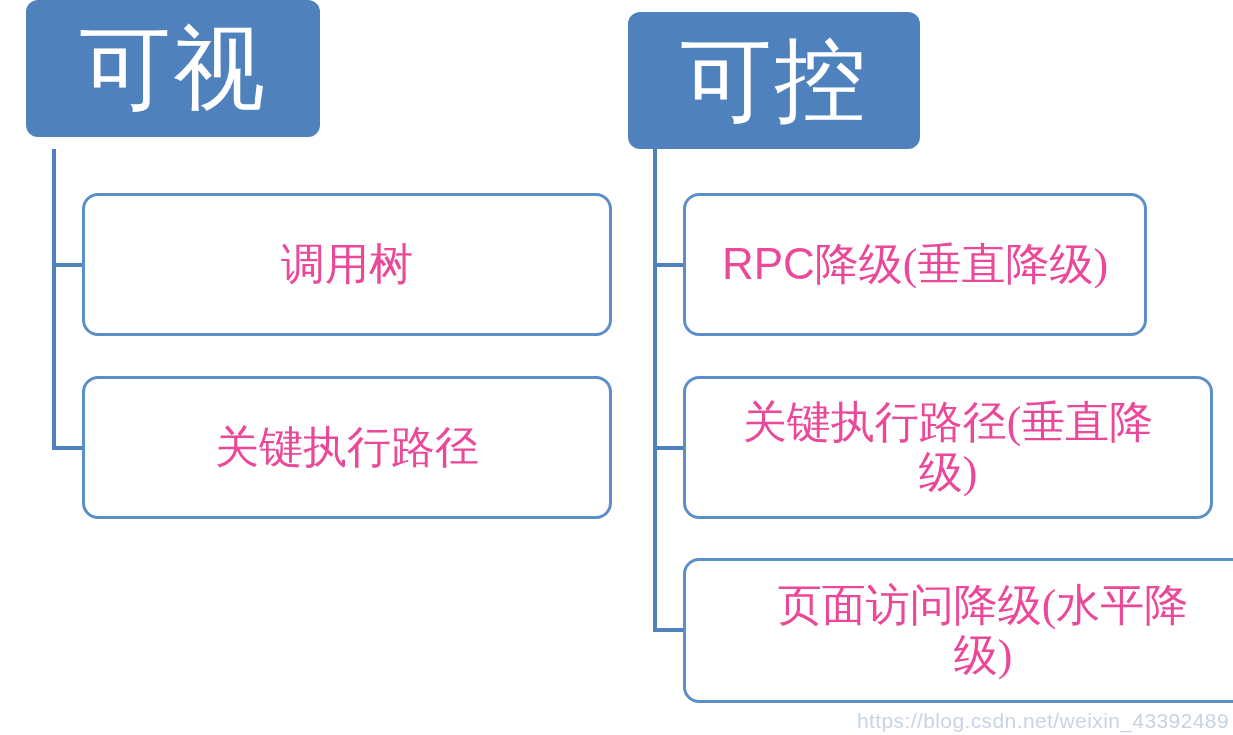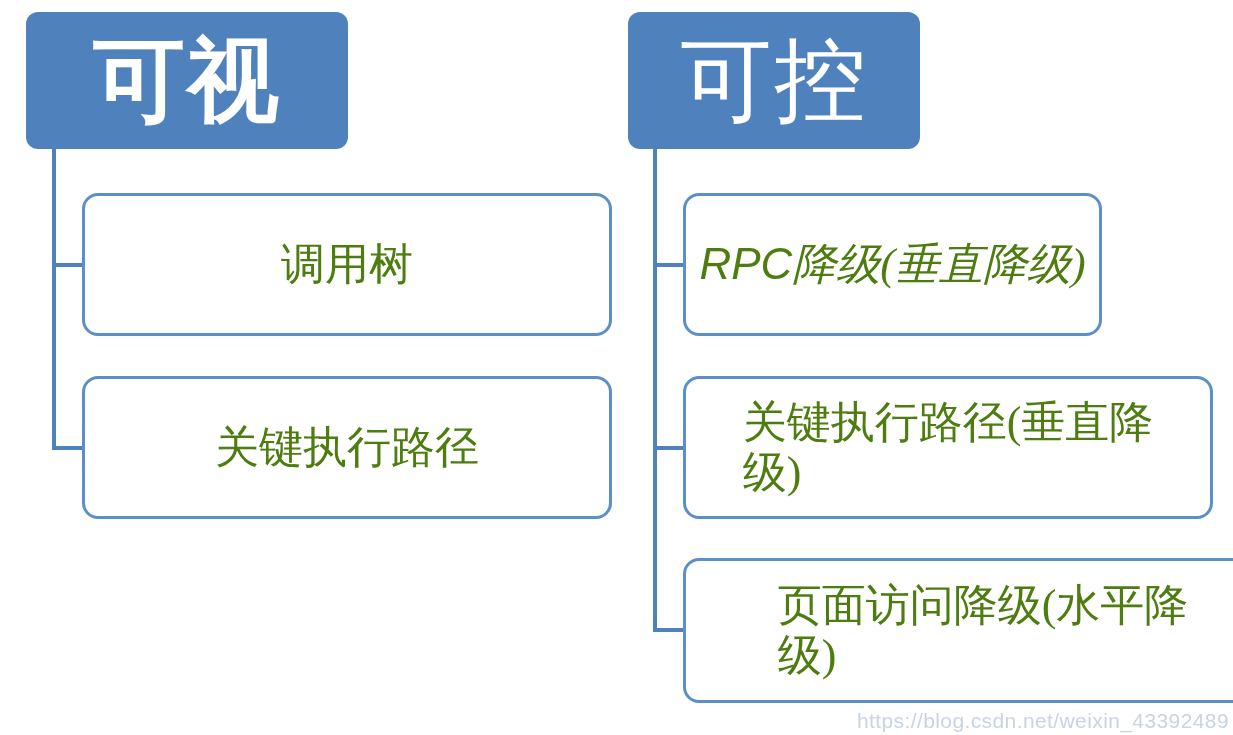--- a/index.html
+++ b/index.html
@@ -56,25 +56,25 @@
     box-sizing: border-box;
     background: #ffffff;
     border: 3px solid #5b8fc9;
     border-radius: 16px;
     display: flex;
     align-items: center;
     justify-content: center;
     padding: 4px 12px;
   }
   .child-label {
-    color: #4d7c0f;
+    color: #ec4899;
     font-family: "Liberation Serif", "DejaVu Serif", serif;
     font-size: 44px;
     line-height: 1.12;
-    text-align: left;
+    text-align: center;
     white-space: pre-line;
     user-select: none;
   }
   .child-label .ascii {
     font-family: "Liberation Sans", "DejaVu Sans", sans-serif;
     font-size: 44px;
   }
 
   
   #watermark {
@@ -103,37 +103,37 @@
     </g>
 
     <g stroke="#4F81BD" stroke-width="4" fill="none" stroke-linecap="butt">
       <line x1="655" y1="149" x2="655" y2="632"></line>
       <line x1="655" y1="265" x2="685" y2="265"></line>
       <line x1="655" y1="448" x2="685" y2="448"></line>
       <line x1="655" y1="630" x2="685" y2="630"></line>
     </g>
   </svg>
 
-  <div class="root-node" style="left:26px; top:12px; width:322px; height:137px;font-weight:bold;">
+  <div class="root-node" style="left:26px; top:0; width:294px; height:137px;">
     <span class="root-label">可视</span>
   </div>
 
   <div class="child-node" style="left:82px; top:193px; width:530px; height:143px;">
     <span class="child-label">调用树</span>
   </div>
 
   <div class="child-node" style="left:82px; top:376px; width:530px; height:143px;">
     <span class="child-label">关键执行路径</span>
   </div>
 
   <div class="root-node" style="left:628px; top:12px; width:292px; height:137px;text-align:right;">
     <span class="root-label">可控</span>
   </div>
 
-  <div class="child-node" style="left:683px; top:193px; width:419px; height:143px;font-style:italic;">
+  <div class="child-node" style="left:683px; top:193px; width:464px; height:143px;">
     <span class="child-label"><span class="ascii">RPC</span><span>降级(垂直降级)</span></span>
   </div>
 
   <div class="child-node" style="left:683px; top:376px; width:530px; height:143px;">
     <span class="child-label">关键执行路径(垂直降
 级)</span>
   </div>
 
   <div class="child-node" style="left:683px; top:558px; width:600px; height:145px;">
     <span class="child-label">页面访问降级(水平降

